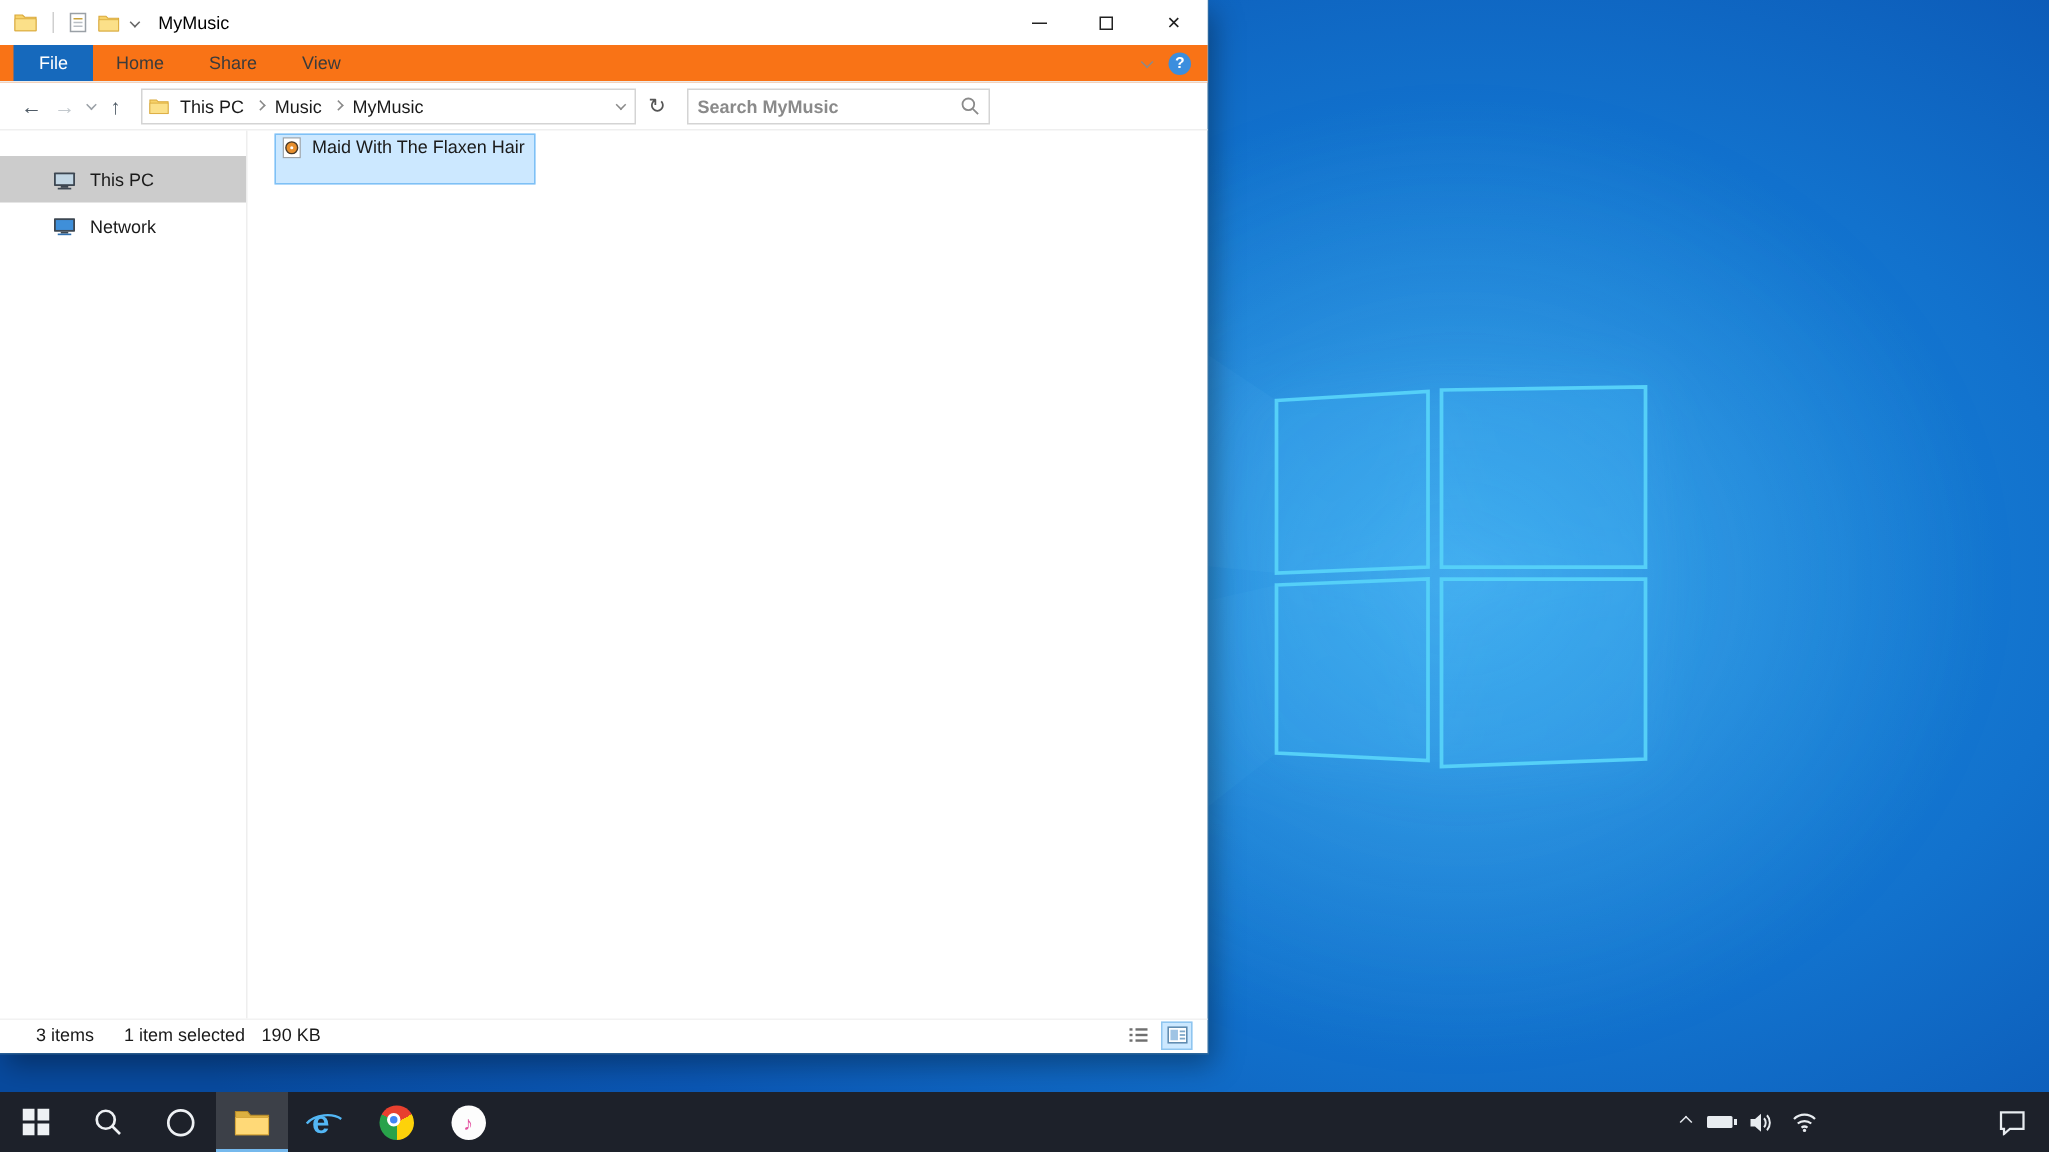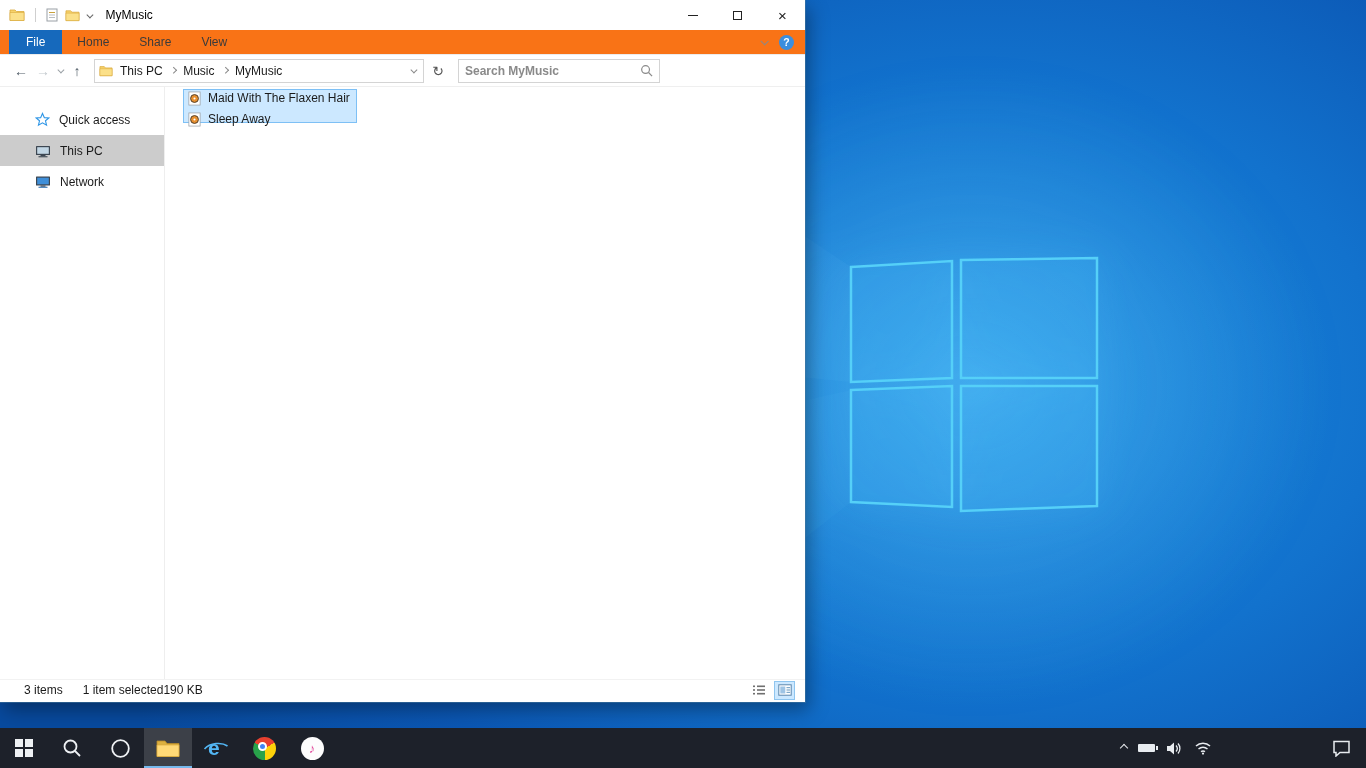--- a/index.html
+++ b/index.html
@@ -57,21 +57,21 @@
   .side-item { height:31px; display:flex; align-items:center; padding-left:35px; gap:9px; color:#1a1a1a; }
   .side-item.selected { background:#cccccc; }
 
   .content { flex:1; padding:8px 0 0 18px; }
   .file-row { height:21px; display:flex; align-items:center; }
   .file-pill { display:inline-flex; align-items:center; gap:6px; padding:1px 6px 16px 3px; border:1px solid transparent; }
   .file-row.selected .file-pill { background:#cce8ff; border-color:#7ec0f5; }
 
   .statusbar { height:23px; display:flex; align-items:center; padding:0 10px 2px 24px; flex:0 0 auto; border-top:1px solid #f2f2f2; }
   .st-sel { margin-left:20px; }
-  .st-size { margin-left:0; }
+  .st-size { margin-left:11px; }
   .view-toggles { margin-left:auto; display:flex; gap:5px; }
   .view-btn { width:21px; height:19px; display:flex; align-items:center; justify-content:center; border:1px solid transparent; }
   .view-btn.active { background:#cce8ff; border-color:#8fc5ef; }
 
   
   .taskbar { position:absolute; left:0; bottom:0; width:1366px; height:40px; background:#1d212a; display:flex; align-items:stretch; z-index:10; }
   .tb-slot { width:48px; display:flex; align-items:center; justify-content:center; flex:0 0 auto; }
   .tb-slot.active { background:rgba(255,255,255,.14); box-shadow: inset 0 -2px 0 #76b9ed; }
   .tb-spacer { flex:1; }
   .tray { display:flex; align-items:center; gap:11px; }
@@ -181,26 +181,20 @@
       <svg width="13" height="13" viewBox="0 0 14 14">
         <circle cx="6" cy="6" r="4.2" fill="none" stroke="#8a8a8a" stroke-width="1.3"></circle>
         <line x1="9.2" y1="9.2" x2="13" y2="13" stroke="#8a8a8a" stroke-width="1.3"></line>
       </svg>
     </div>
   </div>
 
   <div class="mainarea">
 
     <div class="sidebar">
-      <div class="side-item">
-        <svg width="15" height="15" viewBox="0 0 16 16">
-          <path d="M8 1.5 L10 6 L14.8 6.3 L11.2 9.4 L12.3 14 L8 11.5 L3.7 14 L4.8 9.4 L1.2 6.3 L6 6 Z" fill="none" stroke="#2f96e6" stroke-width="1.2"></path>
-        </svg>
-        <span>Quick access</span>
-      </div>
       <div class="side-item selected">
         <svg width="16" height="16" viewBox="0 0 16 16">
           <rect x="1" y="3" width="14" height="9" rx="0.5" fill="#3d4752"></rect>
           <rect x="2.2" y="4.2" width="11.6" height="6.6" fill="#c2d6e4"></rect>
           <rect x="5.5" y="12" width="5" height="1.2" fill="#3d4752"></rect>
           <rect x="3.5" y="13.2" width="9" height="1.1" fill="#3d4752"></rect>
         </svg>
         <span>This PC</span>
       </div>
       <div class="side-item">
@@ -216,30 +210,20 @@
 
     <div class="content">
       <div class="file-row selected">
         <span class="file-pill">
           <svg width="15" height="15" viewBox="0 0 16 16">
             <rect x="2" y="1" width="12" height="14" fill="#fff" stroke="#9aa0a6" stroke-width="0.8"></rect>
             <circle cx="8" cy="8" r="4.2" fill="#e78f2e" stroke="#4a3b2a" stroke-width="1"></circle>
             <circle cx="8" cy="8" r="1.1" fill="#fff"></circle>
           </svg>
           <span>Maid With The Flaxen Hair</span>
-        </span>
-      </div>
-      <div class="file-row">
-        <span class="file-pill">
-          <svg width="15" height="15" viewBox="0 0 16 16">
-            <rect x="2" y="1" width="12" height="14" fill="#fff" stroke="#9aa0a6" stroke-width="0.8"></rect>
-            <circle cx="8" cy="8" r="4.2" fill="#e78f2e" stroke="#4a3b2a" stroke-width="1"></circle>
-            <circle cx="8" cy="8" r="1.1" fill="#fff"></circle>
-          </svg>
-          <span>Sleep Away</span>
         </span>
       </div>
     </div>
   </div>
 
   <div class="statusbar">
     <span>3 items</span>
     <span class="st-sel">1 item selected</span>
     <span class="st-size">190 KB</span>
     <div class="view-toggles">

